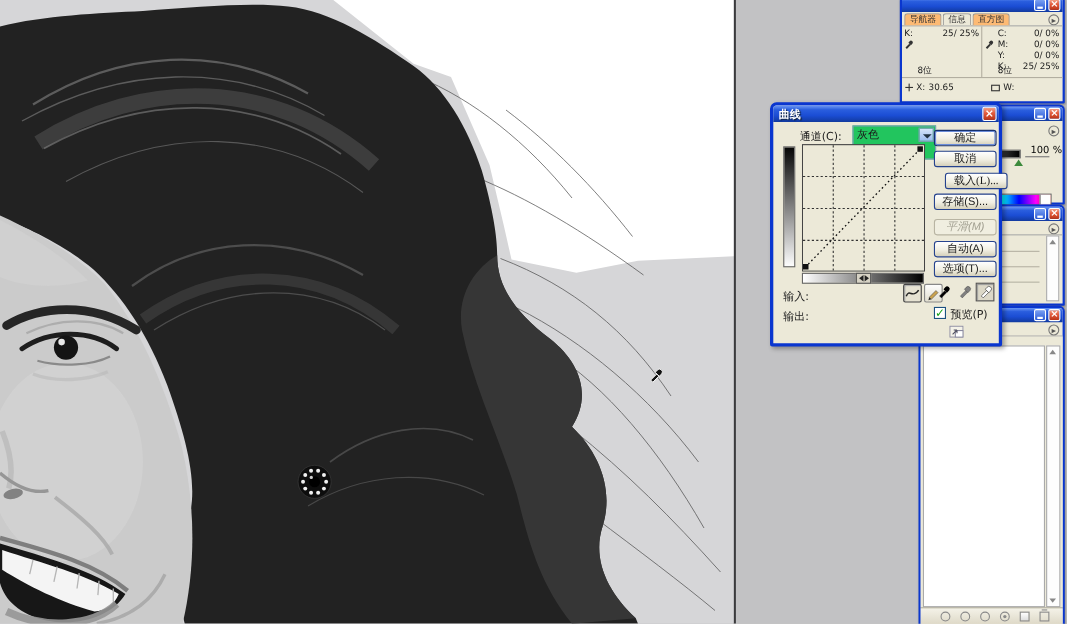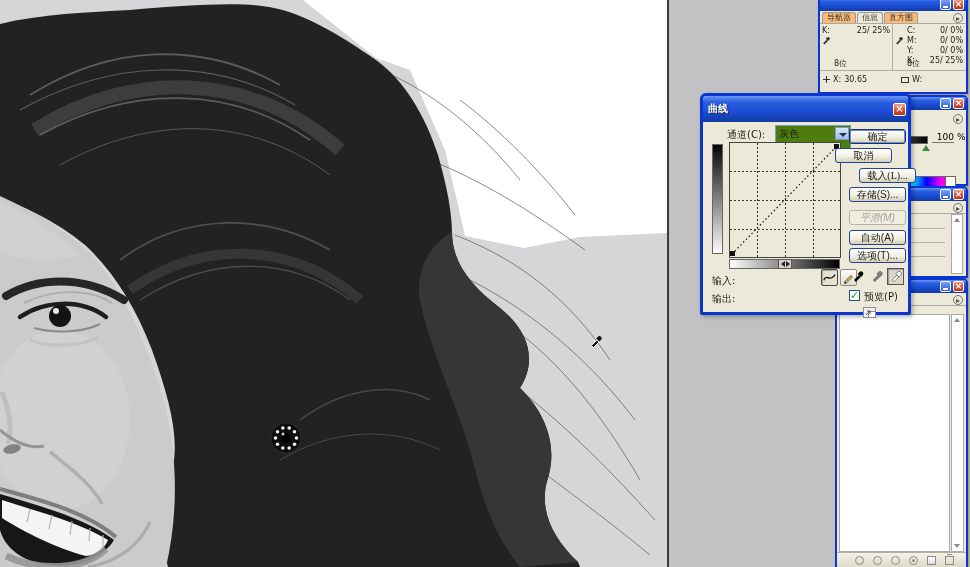--- a/index.html
+++ b/index.html
@@ -104,24 +104,24 @@
   .f-ic.dot { border-radius:50%; position:relative; }
   .f-ic.dot:after { content:""; position:absolute; left:2px; top:2px; width:3px; height:3px; background:#8a8a8a; border-radius:50%; }
   .f-ic.page { background:linear-gradient(#fff,#ddd); }
   .f-ic.trash { position:relative; }
   .f-ic.trash:after { content:""; position:absolute; left:1px; top:-3px; width:5px; height:1px; background:#8a8a8a; }
 
   
   .curves { position:absolute; left:700px; top:93px; width:211px; height:222px; z-index:30;
             border:3px solid #0a36cf; border-radius:6px 6px 2px 2px; background:#ece9d8;
             box-shadow:2px 2px 4px rgba(0,0,0,.3); }
-  .curves .titlebar { height:26px;justify-content:center; }
+  .curves .titlebar { height:15px;justify-content:center; }
   .curves-body { position:relative; height:201px; font-size:10px; color:#1c1c1c; }
   .ch-label { position:absolute; left:24px; top:6px; white-space:nowrap; }
-  .ch-select { position:absolute; left:72px; top:3px; width:76px; height:31px; background:#4d7c0f;
+  .ch-select { position:absolute; left:72px; top:3px; width:76px; height:31px; background:#22c55e;
                border:1px solid #7f9db9; font-size:10px; line-height:15px; padding-left:3px;
                white-space:nowrap; overflow:hidden; }
   .ch-arrow { position:absolute; right:1px; top:1px; width:14px; height:13px;
               background:linear-gradient(#d7e5fa,#9cbcf0); border:1px solid #7f9db9; }
   .ch-arrow i { position:absolute; left:3px; top:5px; width:0; height:0;
                 border-left:4px solid transparent; border-right:4px solid transparent; border-top:4px solid #234; }
   .vgrad { position:absolute; left:9px; top:22px; width:11px; height:110px; border:1px solid #666;
            background:linear-gradient(#050505,#fdfdfd); }
   .grid-box { position:absolute; left:26px; top:20px; }
   .hgrad { position:absolute; left:26px; top:137px; width:111px; height:10px; border:1px solid #666;
@@ -435,21 +435,21 @@
         </svg>
       </div>
       <div class="tool-btn" style="left:137px; top:147px;">
         <svg width="15" height="15" viewBox="0 0 16 16">
           <path d="M4,12 L10.5,5.5 L12.5,7.5 L6,14 Z" fill="#caa24e" stroke="#555" stroke-width="0.6"></path>
           <path d="M4,12 L3.2,14.8 L6,14 Z" fill="#222"></path>
         </svg>
       </div>
 
       <button class="xp-btn default" style="left:146px; top:7px;">确定</button>
-      <button class="xp-btn" style="left:132px; top:26px;">取消</button>
+      <button class="xp-btn" style="left:146px; top:26px;">取消</button>
       <button class="xp-btn" style="left:156px; top:46px;font-family:Liberation Serif, serif;">载入(L)...</button>
       <button class="xp-btn" style="left:146px; top:65px;">存储(S)...</button>
       <button class="xp-btn disabled" style="left:146px; top:88px;font-style:italic;">平滑(M)</button>
       <button class="xp-btn" style="left:146px; top:108px;">自动(A)</button>
       <button class="xp-btn" style="left:146px; top:126px;">选项(T)...</button>
 
       <div class="dropper-btn" style="left:146px; top:146px;">
         <svg width="14" height="14" viewBox="0 0 16 16">
           <path d="M9.5,2.5 a2.6,2.6 0 0 1 4,3.4 l-2.2,2.2 -3.6,-3.6 Z" fill="#000"></path>
           <path d="M3.5,11.5 L9,6 L11,8 L5.5,13.5 Z" fill="#000" stroke="#333" stroke-width="0.4"></path>

